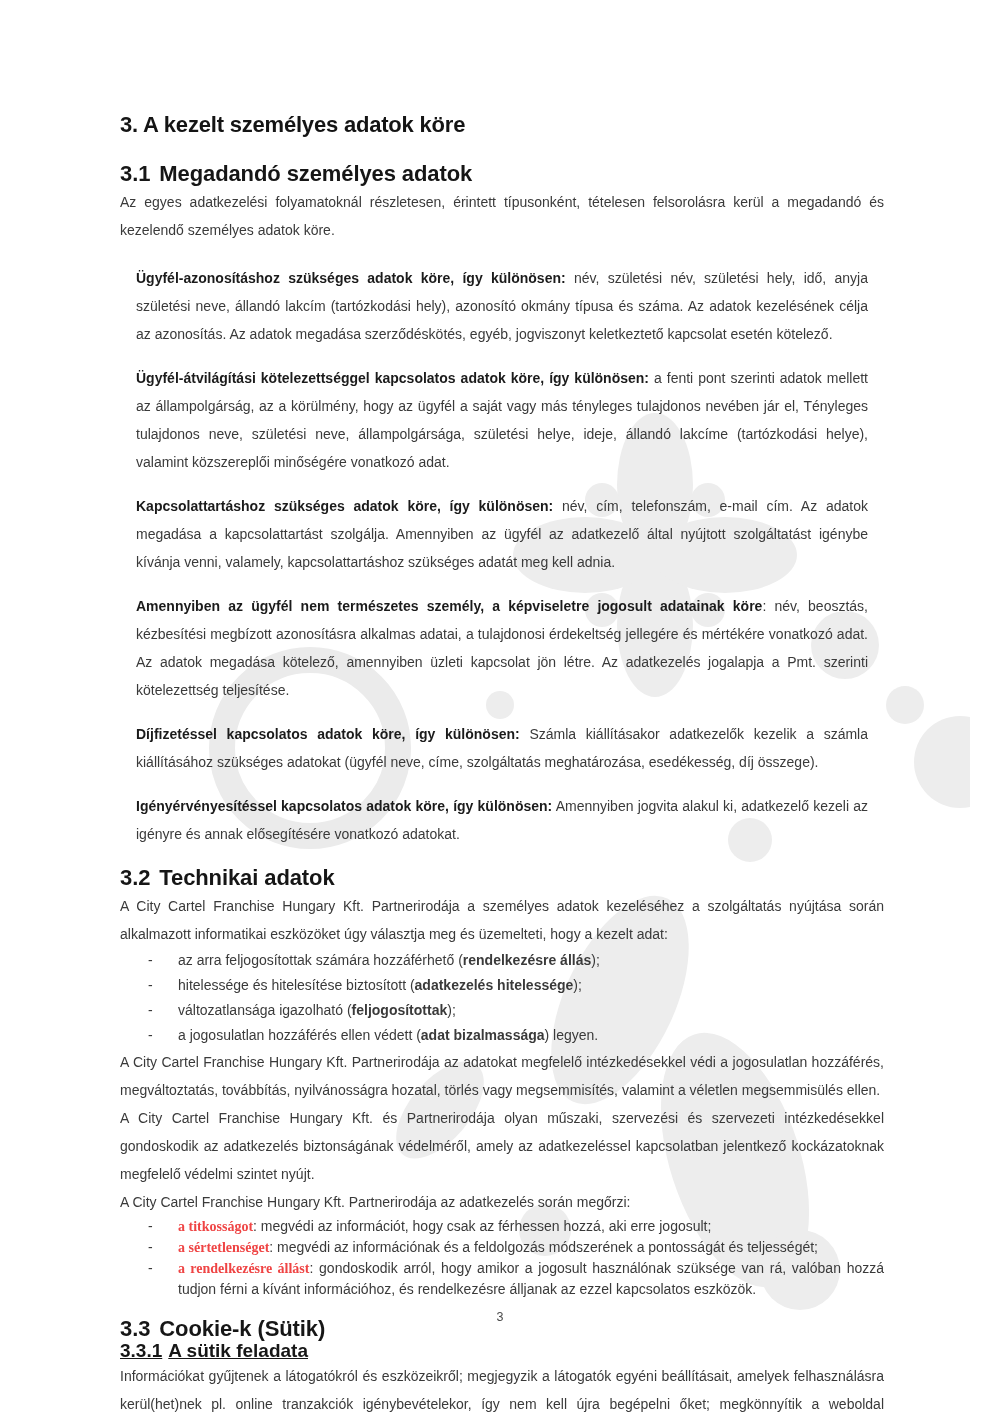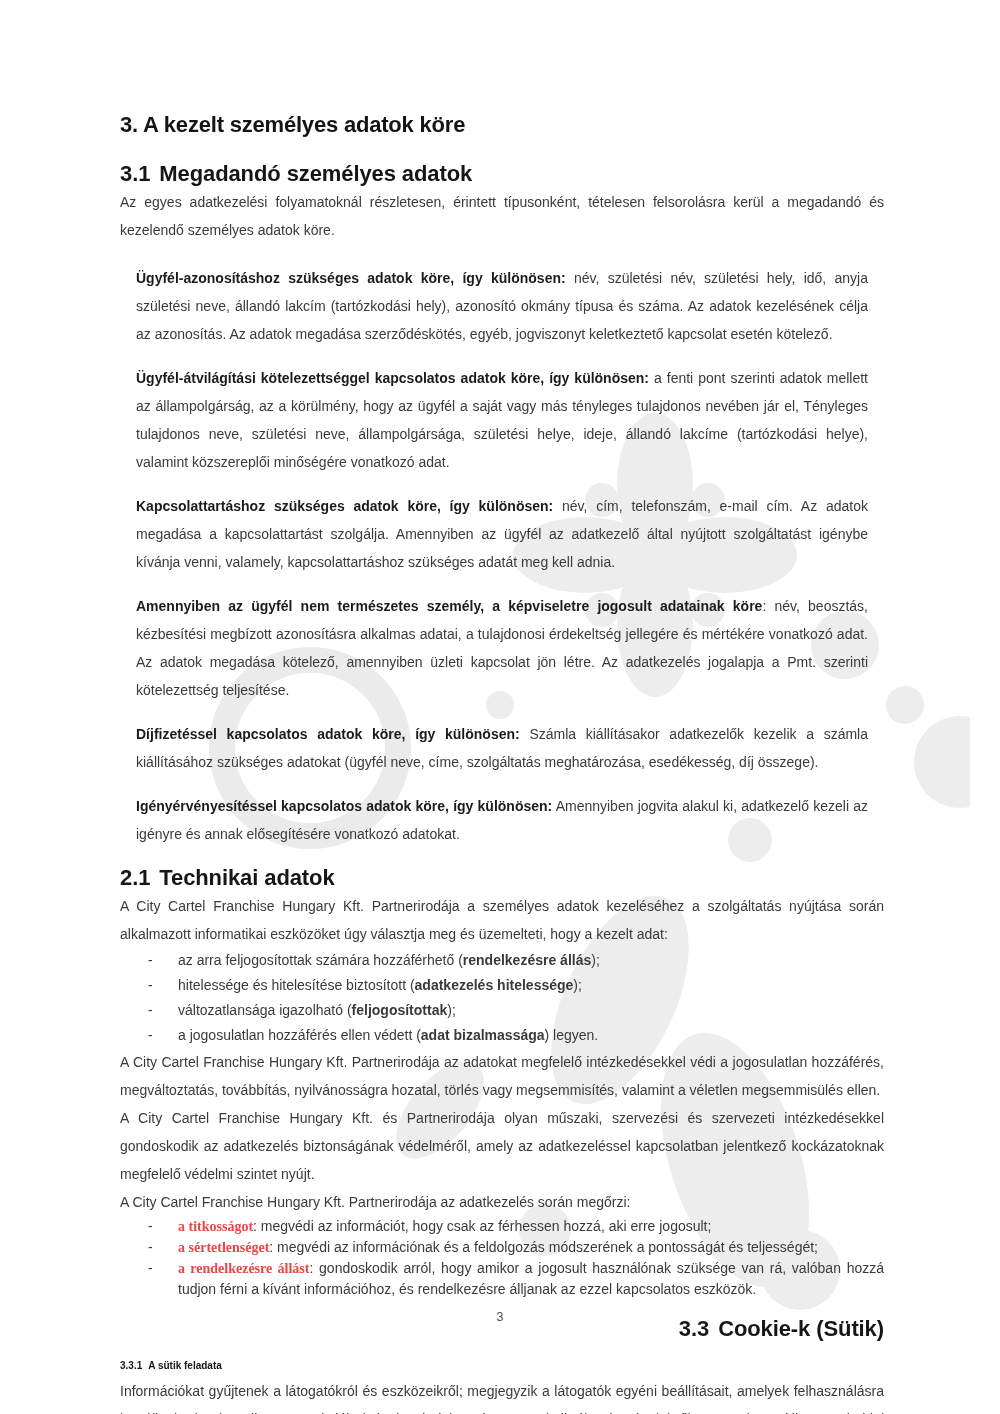--- a/index.html
+++ b/index.html
@@ -21,22 +21,23 @@
   .doc-title{
     font-size:22px;line-height:26px;font-weight:700;color:#141414;
     letter-spacing:-0.2px;margin:0 0 26px 0;
   }
   .sec-heading{
     font-size:22px;line-height:20px;font-weight:800;color:#161616;
     letter-spacing:-0.1px;margin:0 0 4px 0;
   }
   .sec-heading .num{margin-right:9px;}
   .sub-heading{
-    font-size:10px;line-height:19px;font-weight:800;color:#161616;
+    font-size:19px;line-height:19px;font-weight:800;color:#161616;
     margin:0 0 2px 0;
+    text-decoration:underline;
   }
   .sub-heading .num{margin-right:6px;}
   p.body{
     font-size:14px;line-height:28px;margin:0;text-align:justify;color:#3a3a3a;
   }
   p.body b{color:#1b1b1b;}
   .mt{margin-top:20px;}
   .items p.body{margin:16px;}
   .bullet-list{margin:0;}
   .bullet{
@@ -96,21 +97,21 @@
   <div class="items mt">
     <p class="body"><b>Ügyfél-azonosításhoz szükséges adatok köre, így különösen:</b><span> név, születési név, születési hely, idő, anyja születési neve, állandó lakcím (tartózkodási hely), azonosító okmány típusa és száma. Az adatok kezelésének célja az azonosítás. Az adatok megadása szerződéskötés, egyéb, jogviszonyt keletkeztető kapcsolat esetén kötelező.</span></p>
     <p class="body"><b>Ügyfél-átvilágítási kötelezettséggel kapcsolatos adatok köre, így különösen:</b><span> a fenti pont szerinti adatok mellett az állampolgárság, az a körülmény, hogy az ügyfél a saját vagy más tényleges tulajdonos nevében jár el, Tényleges tulajdonos neve, születési neve, állampolgársága, születési helye, ideje, állandó lakcíme (tartózkodási helye), valamint közszereplői minőségére vonatkozó adat.</span></p>
     <p class="body"><b>Kapcsolattartáshoz szükséges adatok köre, így különösen:</b><span> név, cím, telefonszám, e-mail cím. Az adatok megadása a kapcsolattartást szolgálja. Amennyiben az ügyfél az adatkezelő által nyújtott szolgáltatást igénybe kívánja venni, valamely, kapcsolattartáshoz szükséges adatát meg kell adnia.</span></p>
     <p class="body"><b>Amennyiben az ügyfél nem természetes személy, a képviseletre jogosult adatainak köre</b><span>:  név, beosztás, kézbesítési megbízott azonosításra alkalmas adatai, a tulajdonosi érdekeltség jellegére és mértékére vonatkozó adat. Az adatok megadása kötelező, amennyiben üzleti kapcsolat jön létre. Az adatkezelés jogalapja a Pmt. szerinti kötelezettség teljesítése.</span></p>
     <p class="body"><b>Díjfizetéssel kapcsolatos adatok köre, így különösen:</b><span> Számla kiállításakor adatkezelők kezelik a számla kiállításához szükséges adatokat (ügyfél neve, címe, szolgáltatás meghatározása, esedékesség, díj összege).</span></p>
     <p class="body"><b>Igényérvényesítéssel kapcsolatos adatok köre, így különösen:</b><span> Amennyiben jogvita alakul ki, adatkezelő kezeli az igényre és annak elősegítésére vonatkozó adatokat.</span></p>
   </div>
 
   <h2 class="sec-heading mt">
-    <span class="num">2.1</span><span>Technikai adatok</span>
+    <span class="num">3.2</span><span>Technikai adatok</span>
   </h2>
   <p class="body">A  City Cartel Franchise Hungary Kft. Partnerirodája a  személyes adatok kezeléséhez a  szolgáltatás nyújtása során alkalmazott informatikai eszközöket úgy választja meg és üzemelteti, hogy a kezelt adat:</p>
 
   <div class="bullet-list">
     <div class="bullet">
       <span class="dash">-</span>
       <span class="btext"><span>az arra feljogosítottak számára hozzáférhető (</span><b>rendelkezésre állás</b><span>);</span></span>
     </div>
     <div class="bullet">
       <span class="dash">-</span>
@@ -140,21 +141,21 @@
     <div class="bullet">
       <span class="dash">-</span>
       <span class="btext"><b>a sértetlenséget</b><span>: megvédi  az információnak  és a feldolgozás  módszerének a pontosságát és teljességét;</span></span>
     </div>
     <div class="bullet">
       <span class="dash">-</span>
       <span class="btext"><b>a rendelkezésre állást</b><span>: gondoskodik arról, hogy amikor a jogosult használónak szüksége van rá, valóban hozzá tudjon férni a kívánt információhoz, és rendelkezésre álljanak az ezzel kapcsolatos eszközök.</span></span>
     </div>
   </div>
 
-  <h2 class="sec-heading mt" style="margin-bottom:17px;text-align:right;">
+  <h2 class="sec-heading mt" style="margin-bottom:2px;">
     <span class="num">3.3</span><span>Cookie-k (Sütik)</span>
   </h2>
   <h3 class="sub-heading">
     <span class="num">3.3.1</span><span>A sütik feladata</span>
   </h3>
   <p class="body">Információkat gyűjtenek a látogatókról és eszközeikről; megjegyzik  a  látogatók  egyéni  beállításait, amelyek felhasználásra kerül(het)nek pl. online tranzakciók igénybevételekor, így nem kell újra begépelni őket; megkönnyítik a weboldal használatát; minőségi felhasználói élményt biztosítanak.</p>
 
 </div>
 
 <div class="footer-pagenum">3</div>

